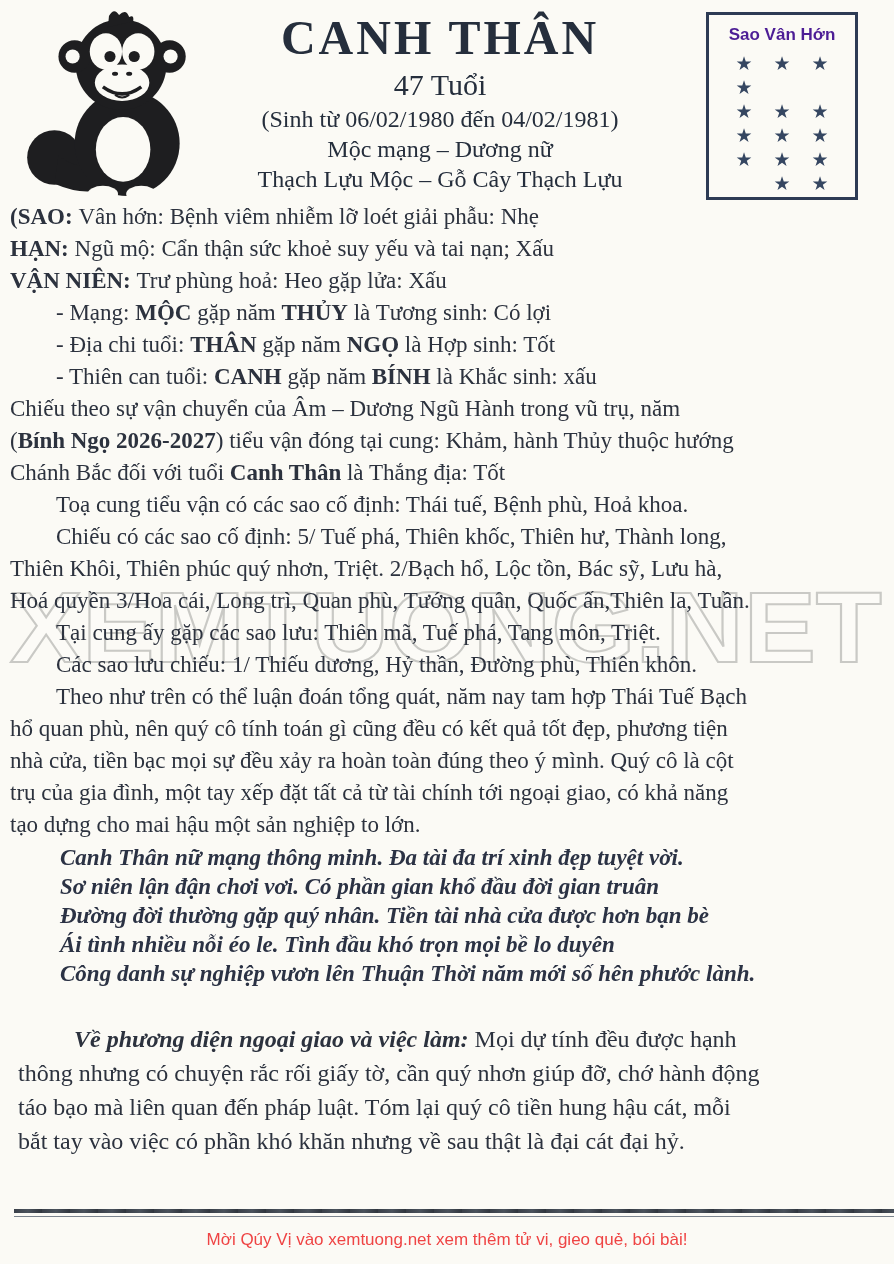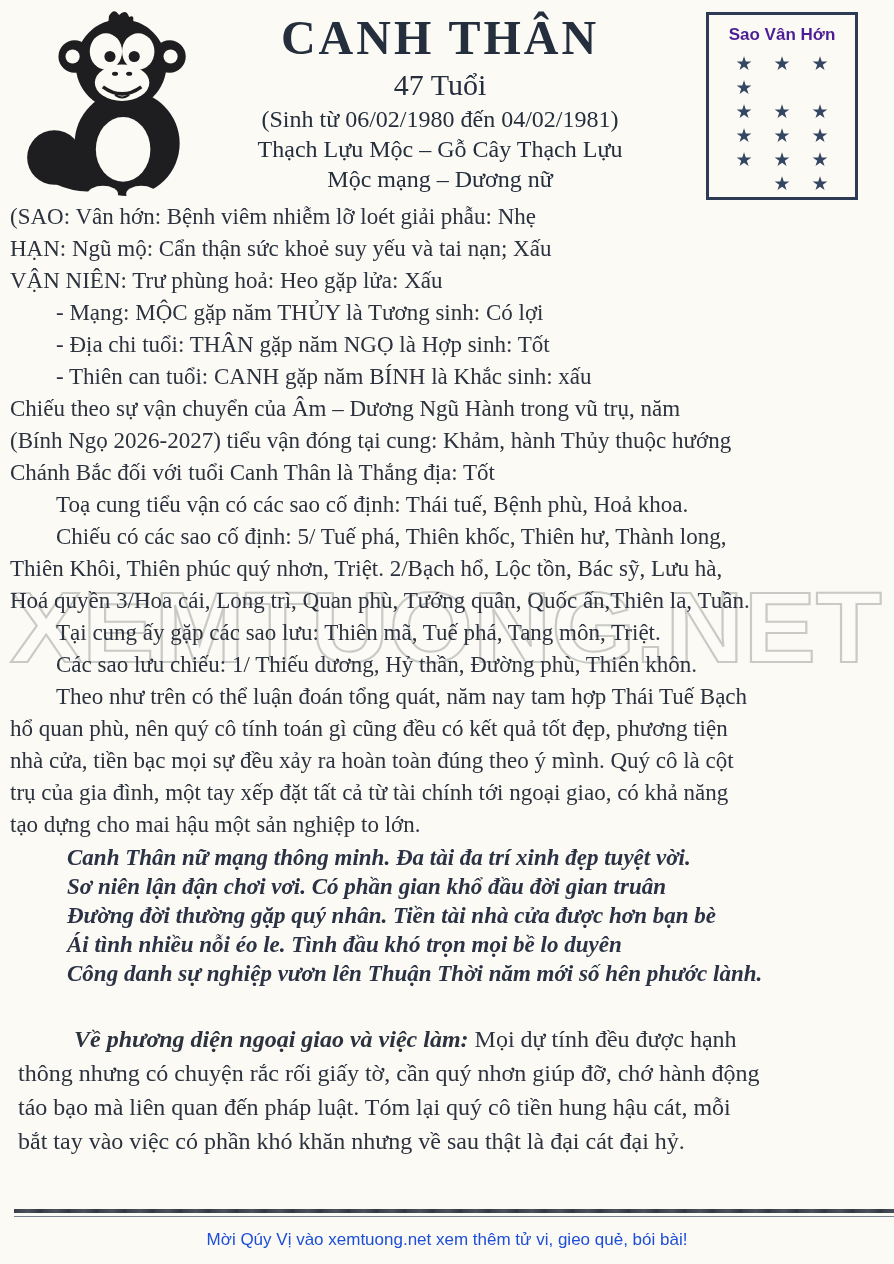--- a/index.html
+++ b/index.html
@@ -16,35 +16,35 @@
   .menh-line{font-size:24px;line-height:30px;}
   
   .star-box{position:absolute;left:706px;top:12px;width:146px;height:182px;border:3px solid #2d3b54;background:#fbfaf5;}
   .star-box-title{margin-top:10px;text-align:center;font-family:"Liberation Sans",sans-serif;font-weight:bold;font-size:17px;color:#4c1d95;}
   .stars{display:grid;grid-template-columns:repeat(3,38px);justify-content:center;margin-top:7px;}
   .star{height:24px;line-height:24px;text-align:center;font-size:19px;color:#354661;}
   
   .body-text{position:absolute;left:10px;top:201px;width:878px;font-size:23px;line-height:32px;z-index:1;}
   .tline{white-space:nowrap;}
   .ind{padding-left:46px;}
-  .b{font-weight:normal;}
+  .b{font-weight:bold;}
   .bi{font-weight:bold;font-style:italic;}
   
-  .poem{position:absolute;left:67px;top:843px;font-size:23px;line-height:29px;font-weight:bold;font-style:italic;color:#2b3244;z-index:1;}
+  .poem{position:absolute;left:60px;top:843px;font-size:23px;line-height:29px;font-weight:bold;font-style:italic;color:#2b3244;z-index:1;}
   .poem .tline{white-space:nowrap;}
   
   .closing{position:absolute;left:10px;top:1022px;width:878px;font-size:24px;line-height:34px;z-index:1;margin-left:8px;}
   .closing .ind{padding-left:56px;}
   
   .watermark{position:absolute;left:8px;top:574px;z-index:0;}
   
   .footer-rule-thick{position:absolute;left:14px;right:0;top:1209px;height:4px;background:repeating-linear-gradient(90deg,#3a4049 0px,#4a525c 14px,#30363e 28px);}
   .footer-rule-thin{position:absolute;left:14px;right:0;top:1216px;height:1px;background:#7a838d;}
   .edition{position:absolute;right:28px;top:1283px;font-size:31px;font-weight:bold;font-style:italic;letter-spacing:1px;color:#5c6b80;z-index:1;}
-  .notice{position:absolute;left:0;top:1230px;width:100%;text-align:center;font-family:"Liberation Sans",sans-serif;font-size:17px;color:#1d4ed8;z-index:2;}
+  .notice{position:absolute;left:0;top:1230px;width:100%;text-align:center;font-family:"Liberation Sans",sans-serif;font-size:17px;color:#ef4444;z-index:2;}
 </style>
 </head>
 <body>
 
 <div class="page">
 
   <svg class="monkey" viewBox="0 0 180 198" xmlns="http://www.w3.org/2000/svg">
     <g fill="#1e1e20">
       <circle cx="32" cy="150" r="27"></circle>
       <path d="M32,176 Q74,194 96,170 L96,146 Q62,170 36,148 Z"></path>
@@ -71,22 +71,22 @@
       <ellipse cx="106" cy="67" rx="3" ry="2"></ellipse>
     </g>
     <path d="M80,80 Q99,94 118,80" stroke="#1e1e20" stroke-width="3.5" fill="none"></path>
     <path d="M92,88 q7,5 14,0" stroke="#1e1e20" stroke-width="2" fill="none"></path>
   </svg>
 
   <div class="title-block">
     <div class="main-title">CANH THÂN</div>
     <div class="age-line">47 Tuổi</div>
     <div class="birth-line">(Sinh từ 06/02/1980 đến 04/02/1981)</div>
+    <div class="menh-line">Mộc mạng – Dương nữ</div>
     <div class="menh-line">Thạch Lựu Mộc – Gỗ Cây Thạch Lựu</div>
-    <div class="menh-line">Mộc mạng – Dương nữ</div>
   </div>
 
   <div class="star-box">
     <div class="star-box-title">Sao Vân Hớn</div>
     <div class="stars">
         <span class="star">★</span>
         <span class="star">★</span>
         <span class="star">★</span>
         <span class="star">★</span>
         <span class="star"></span>

